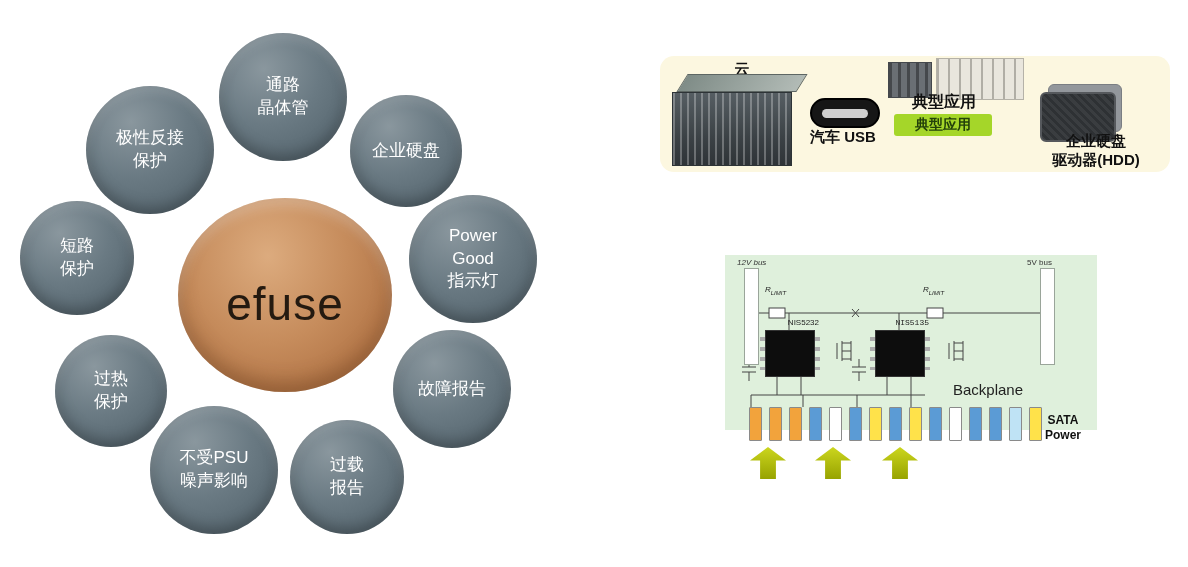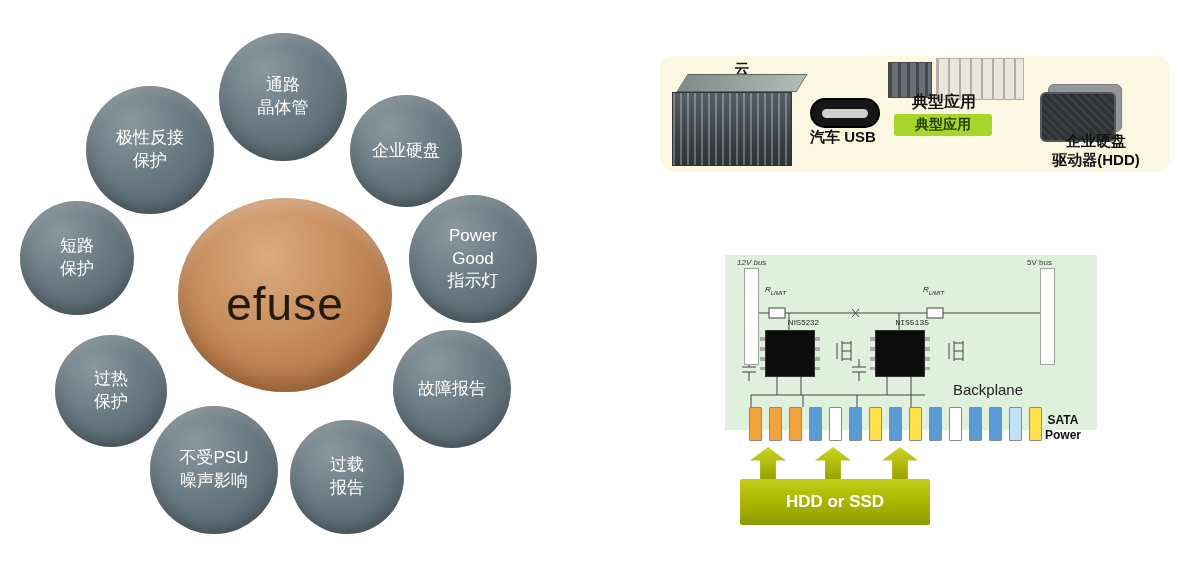--- a/index.html
+++ b/index.html
@@ -196,16 +196,15 @@
         <div class="pin" style="background: rgb(191, 227, 245);"></div>
         <div class="pin" style="background: rgb(255, 226, 74);"></div>
       </div>
     <div class="sata-label pre">SATA
 Power</div>
 
     <div class="up-arrow a1"></div>
     <div class="up-arrow a2"></div>
     <div class="up-arrow a3"></div>
 
-    <div class="hdd-box">HDD or SSD</div>
   </section>
 
 </div>
 
 </body></html>

